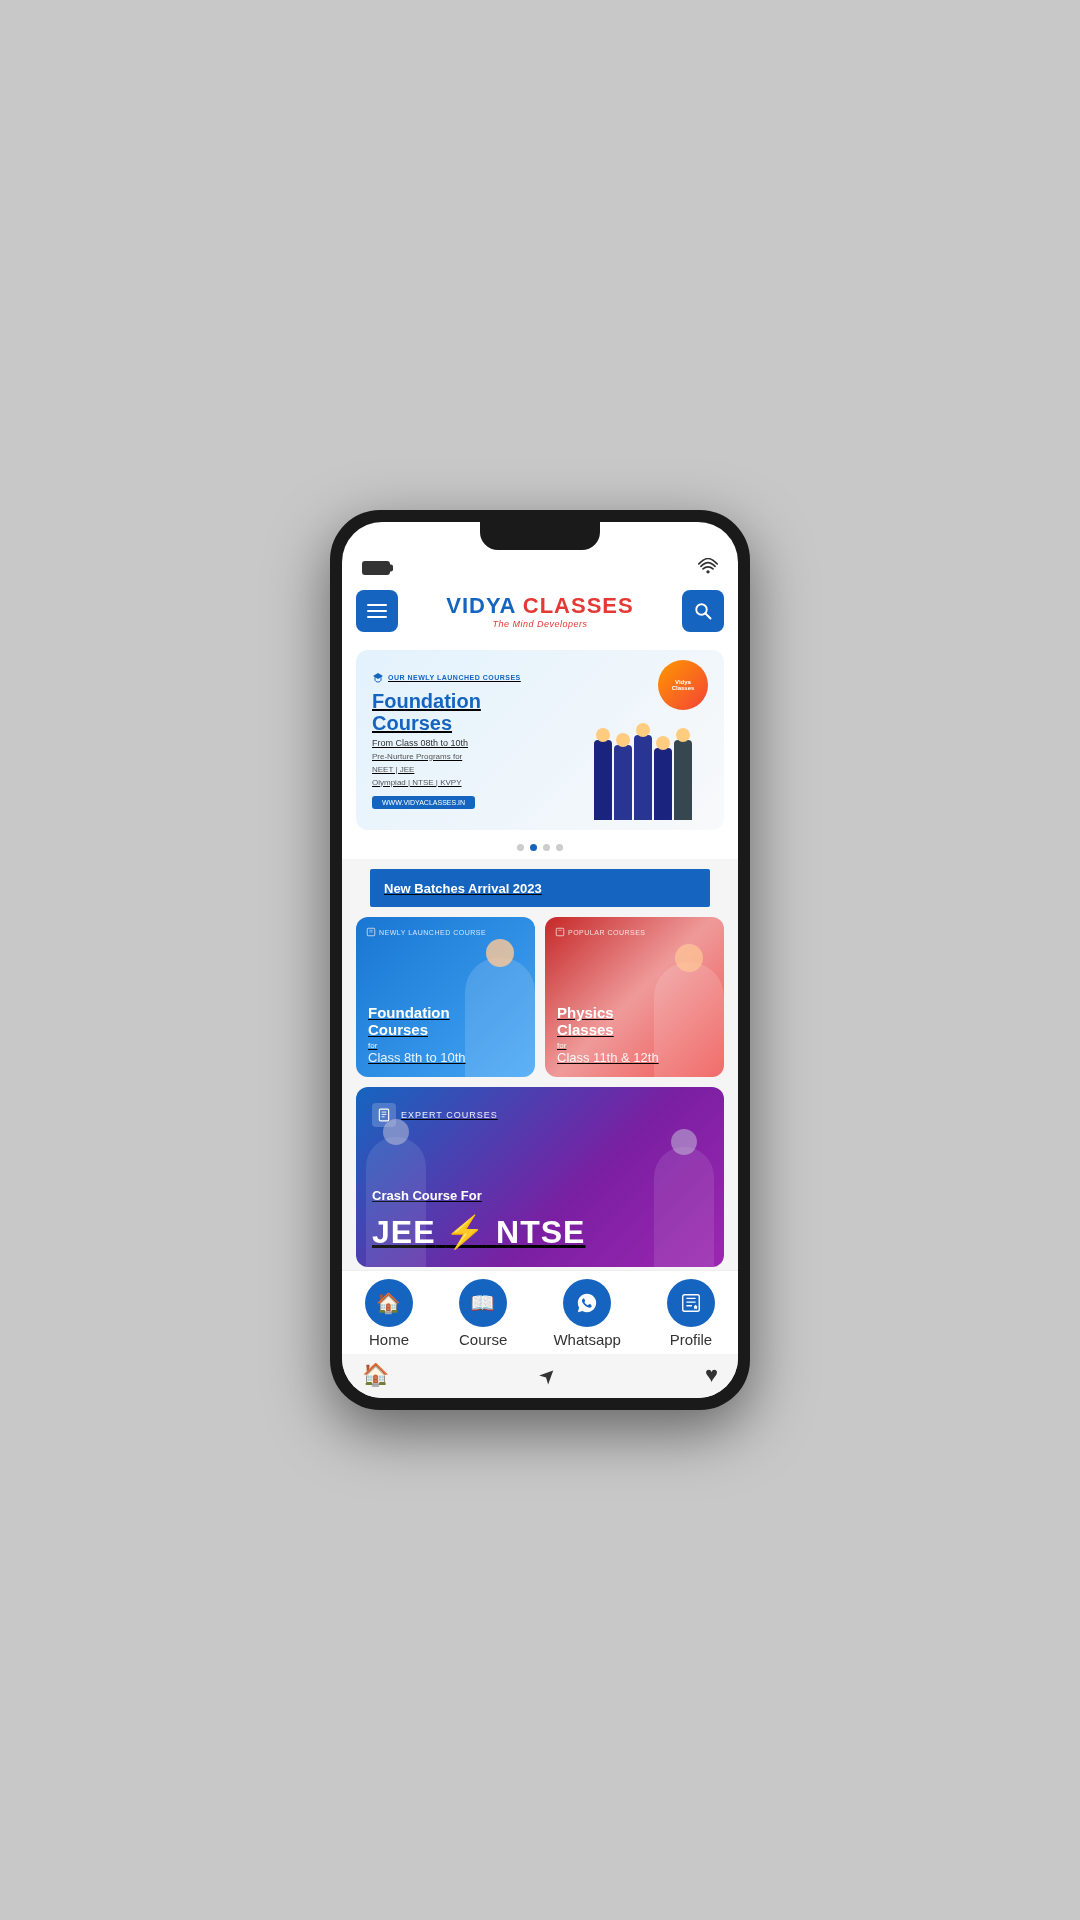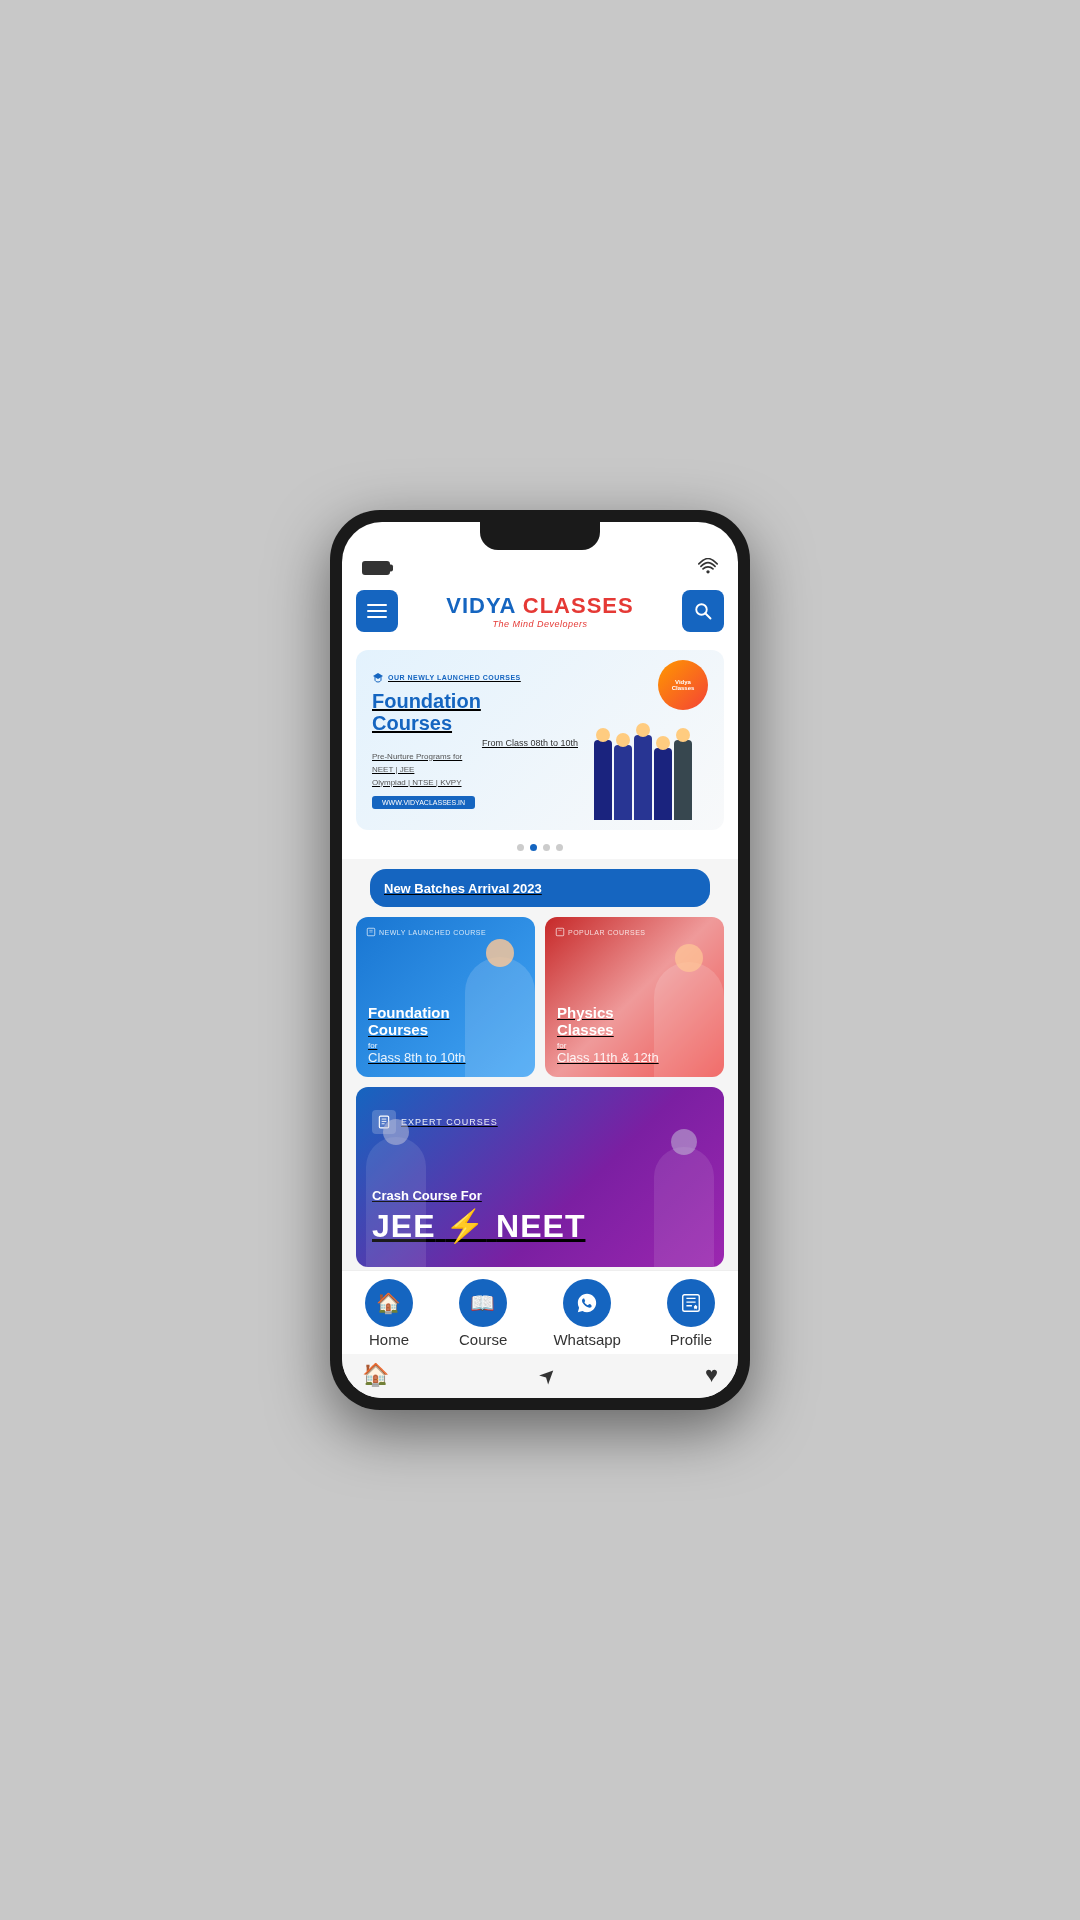--- a/index.html
+++ b/index.html
@@ -168,21 +168,20 @@
       font-size: 20px;
       font-weight: 900;
       color: #1565C0;
       line-height: 1.1;
       margin-bottom: 4px;
     }
     .banner-subtitle {
       font-size: 9px;
       color: #333;
       margin-bottom: 4px;
-      text-align: right;
     }
     .banner-programs {
       font-size: 8px;
       color: #555;
       margin-bottom: 4px;
     }
     .banner-website {
       background: #1565C0;
       color: white;
       font-size: 7px;
@@ -253,21 +252,21 @@
       background: #ccc;
     }
     .dot.active {
       background: #1565C0;
     }
 
     
     .section-header {
       margin: 0 14px 10px 14px;
       padding: 10px 14px;
-      border-radius: 16px;
+      border-radius: 2px;
     }
     .section-header-text {
       font-size: 13px;
       font-weight: 700;
       color: white;
     }
     .batches-section {
       padding: 10px 14px;
     }
     .batch-cards {
@@ -331,21 +330,21 @@
     }
     .crash-banner {
       border-radius: 12px;
       height: 180px;
       background: linear-gradient(135deg, #1565C0 0%, #7b1fa2 60%, #9c27b0 100%);
       position: relative;
       overflow: hidden;
       padding: 16px;
       display: flex;
       flex-direction: column;
-      justify-content: center;
+      justify-content: space-between;
     }
     .crash-tag {
       display: flex;
       align-items: center;
       gap: 5px;
       margin-bottom: 6px;
     }
     .crash-tag-icon {
       width: 24px;
       height: 24px;
@@ -594,21 +593,21 @@
                 <line x1="8" y1="11" x2="16" y2="11" stroke="white" stroke-width="1.5"></line>
                 <line x1="8" y1="15" x2="13" y2="15" stroke="white" stroke-width="1.5"></line>
               </svg>
             </div>
             <span class="crash-tag-text">EXPERT COURSES</span>
           </div>
           <div class="crash-subtitle">Crash Course For</div>
           <div class="crash-title">
             <span>JEE</span>
             <span class="crash-title-lightning">⚡</span>
-            <span>NEET</span>
+            <span>NTSE</span>
           </div>
 
           <div class="crash-person-left">
             <div style="position:relative;height:100%;">
               <div style="position:absolute;top:-18px;left:50%;transform:translateX(-50%);width:26px;height:26px;background:rgba(200,200,220,0.5);border-radius:50%;"></div>
             </div>
           </div>
           <div class="crash-person-right">
             <div style="position:relative;height:100%;">
               <div style="position:absolute;top:-18px;left:50%;transform:translateX(-50%);width:26px;height:26px;background:rgba(200,200,220,0.5);border-radius:50%;"></div>

